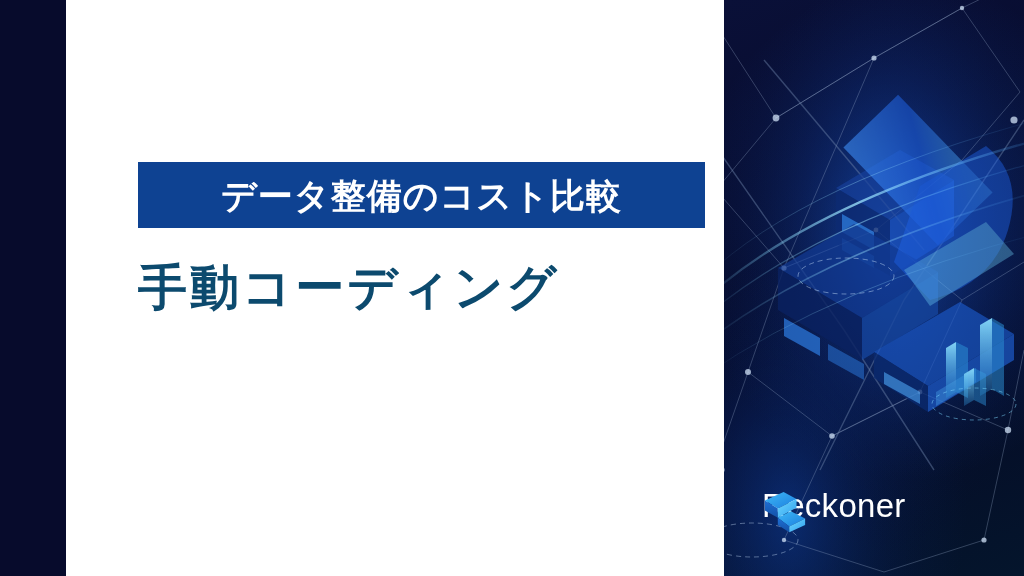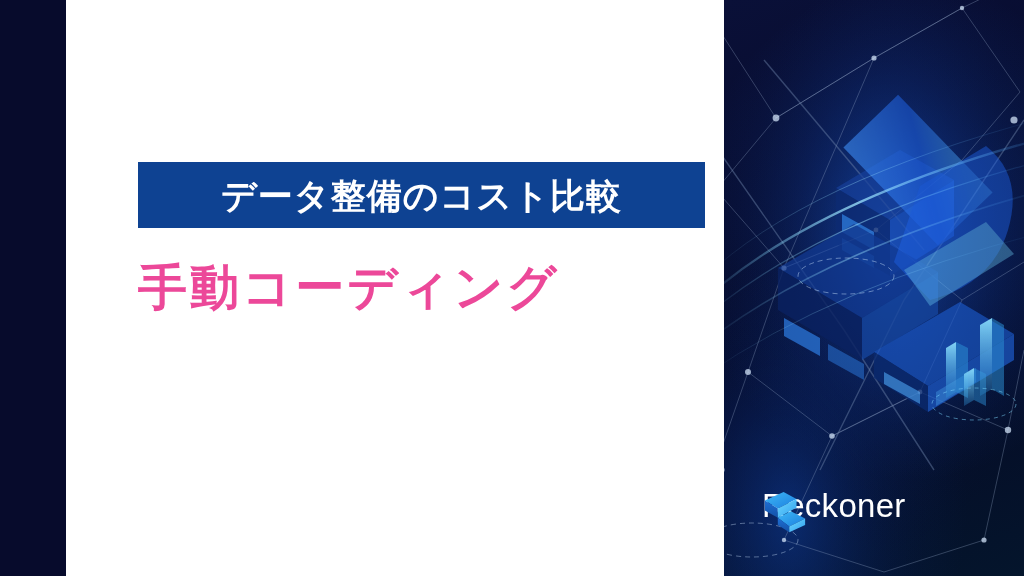--- a/index.html
+++ b/index.html
@@ -59,21 +59,21 @@
     white-space: nowrap;
   }
 
   .headline {
     position: absolute;
     left: 45px;
     top: 255px;
     width: 600px;
   }
   .headline-line {
-    color: #ec4899;
+    color: #0c4a6e;
     font-size: 49px;
     font-weight: bold;
     letter-spacing: 3px;
     line-height: 1.34;
     white-space: nowrap;
   }
 
   
   .panel {
     position: absolute;

